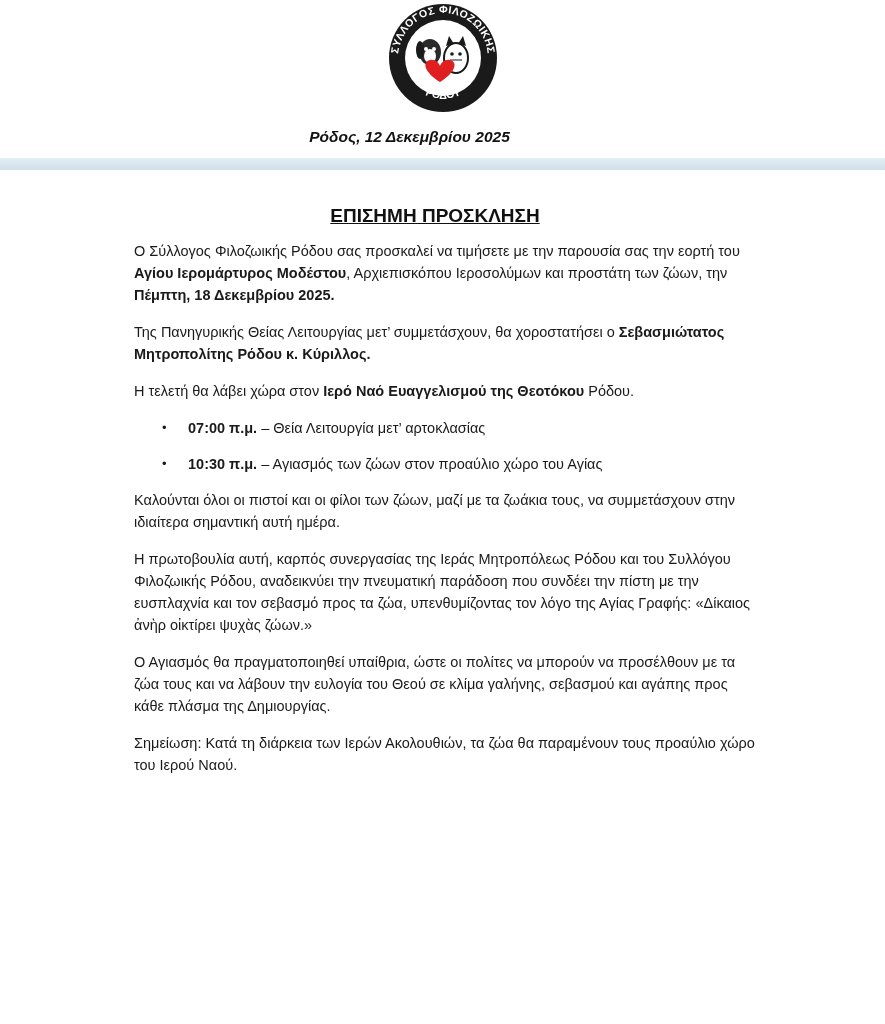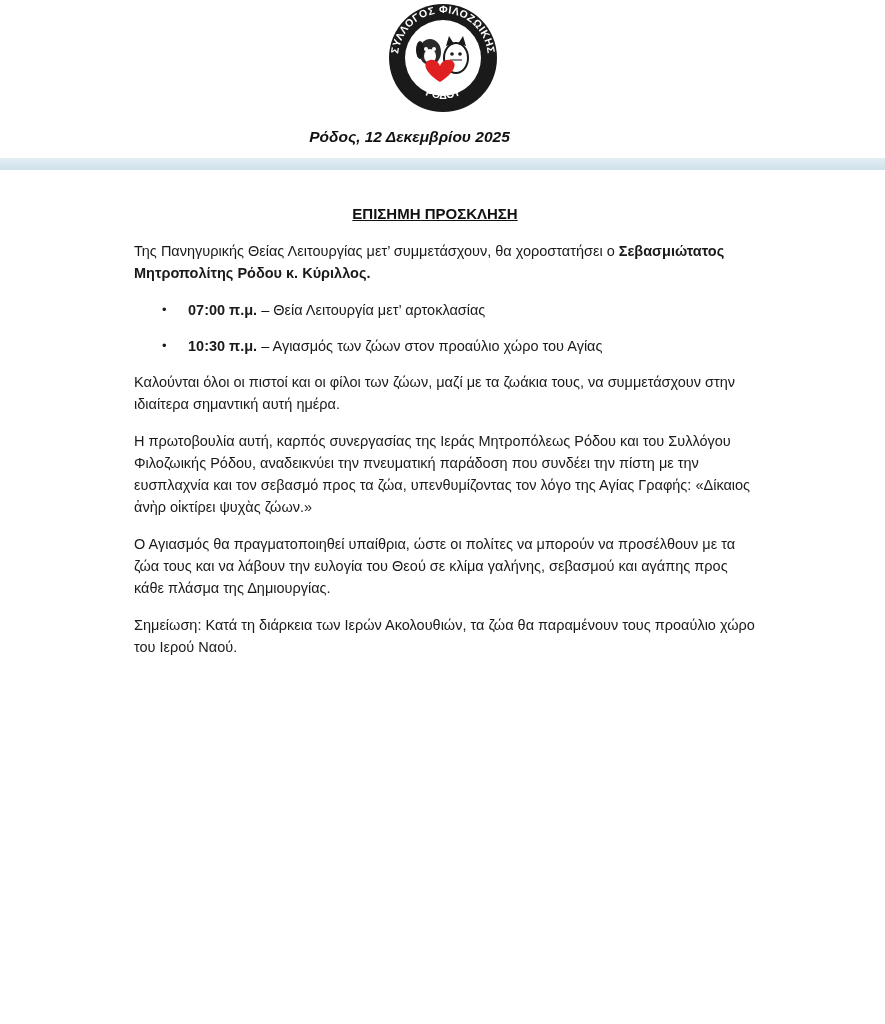--- a/index.html
+++ b/index.html
@@ -11,21 +11,21 @@
     .date {
       position: absolute; left: 0; width: 819px; top: 128px; text-align: center;
       font-size: 15.5px; font-weight: bold; font-style: italic; color: #111;
     }
     .rule-band {
       position: absolute; left: 0; top: 158px; width: 885px; height: 12px;
       background: linear-gradient(#e3eef4, #cfe1ea);
     }
     .heading {
       position: absolute; left: 0; width: 870px; top: 205px; text-align: center;
-      font-size: 15px; font-weight: bold; text-decoration: underline; color: #111;
+      font-size: 19px; font-weight: bold; text-decoration: underline; color: #111;
     }
     .body { position: absolute; left: 134px; top: 240px; width: 625px; font-size: 14.5px; line-height: 22px; }
     .body p { margin: 0 0 15px 0; }
     .body b { font-weight: bold; }
     ul.times { list-style: none; margin: 0 0 14px 0; padding: 0 0 0 28px; }
     ul.times li { position: relative; margin: 0 0 14px 0; padding-left: 26px; line-height: 22px; }
     ul.times li .bullet { position: absolute; left: 0; top: 0; font-size: 13px; }
     .closing p { margin: 0 0 16px 0; }
   </style>
 </head>
@@ -63,23 +63,25 @@
     <path d="M 56 80 C 40 70, 38 60, 46 58 C 51 57, 55 61, 56 64 C 57 61, 61 57, 66 58 C 74 60, 72 70, 56 80 Z" fill="#e02020"></path>
   </svg>
 </div>
 
 <div class="date">Ρόδος, 12  Δεκεμβρίου 2025</div>
 <div class="rule-band"></div>
 
 <div class="heading">ΕΠΙΣΗΜΗ ΠΡΟΣΚΛΗΣΗ</div>
 
 <div class="body">
+  <p><span>Ο Σύλλογος Φιλοζωικής Ρόδου σας προσκαλεί να τιμήσετε με την παρουσία σας την εορτή του </span><b>Αγίου Ιερομάρτυρος Μοδέστου</b><span>, Αρχιεπισκόπου Ιεροσολύμων και προστάτη των ζώων, την </span><b>Πέμπτη, 18 Δεκεμβρίου 2025.</b></p>
 
   <p><span>Της Πανηγυρικής Θείας Λειτουργίας μετ’ συμμετάσχουν, θα χοροστατήσει ο </span><b>Σεβασμιώτατος Μητροπολίτης Ρόδου κ. Κύριλλος.</b></p>
 
+  <p><span>Η τελετή θα λάβει χώρα στον </span><b>Ιερό Ναό Ευαγγελισμού της Θεοτόκου</b><span> Ρόδου.</span></p>
 
   <ul class="times">
     <li><span class="bullet">•</span><b>07:00 π.μ.</b><span> – Θεία Λειτουργία μετ’ αρτοκλασίας</span></li>
     <li><span class="bullet">•</span><b>10:30 π.μ.</b><span> – Αγιασμός των ζώων στον προαύλιο χώρο του Αγίας</span></li>
   </ul>
 
   <p>Καλούνται όλοι οι πιστοί και οι φίλοι των ζώων, μαζί με τα ζωάκια τους, να συμμετάσχουν στην ιδιαίτερα σημαντική αυτή ημέρα.</p>
   <p>Η πρωτοβουλία αυτή, καρπός συνεργασίας της Ιεράς Μητροπόλεως Ρόδου και του Συλλόγου Φιλοζωικής Ρόδου, αναδεικνύει την πνευματική παράδοση που συνδέει την πίστη με την ευσπλαχνία και τον σεβασμό προς τα ζώα, υπενθυμίζοντας τον λόγο της Αγίας Γραφής: «Δίκαιος ἀνὴρ οἰκτίρει ψυχὰς ζώων.»</p>
   <p>Ο Αγιασμός θα πραγματοποιηθεί υπαίθρια, ώστε οι πολίτες να μπορούν να προσέλθουν με τα ζώα τους και να λάβουν την ευλογία του Θεού σε κλίμα γαλήνης, σεβασμού και αγάπης προς κάθε πλάσμα της Δημιουργίας.</p>
   <p>Σημείωση: Κατά τη διάρκεια των Ιερών Ακολουθιών, τα ζώα θα παραμένουν τους προαύλιο χώρο του Ιερού Ναού.</p>

